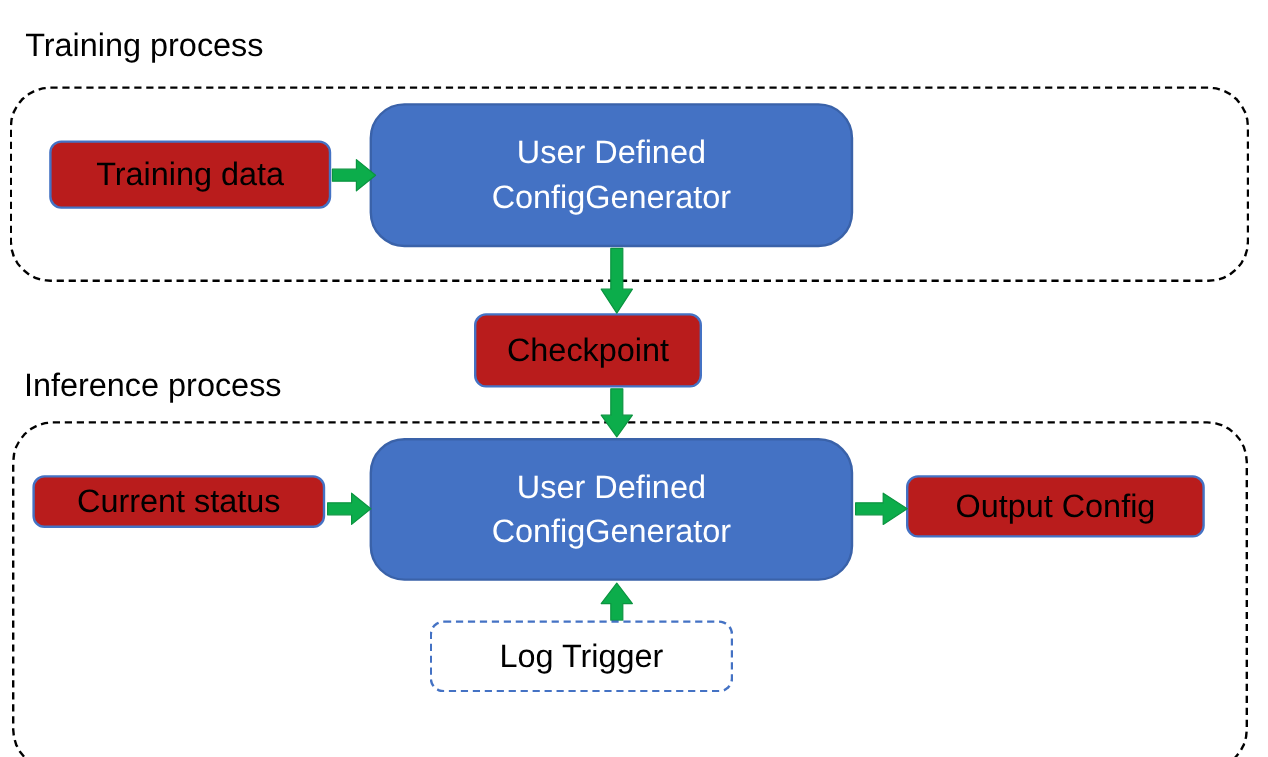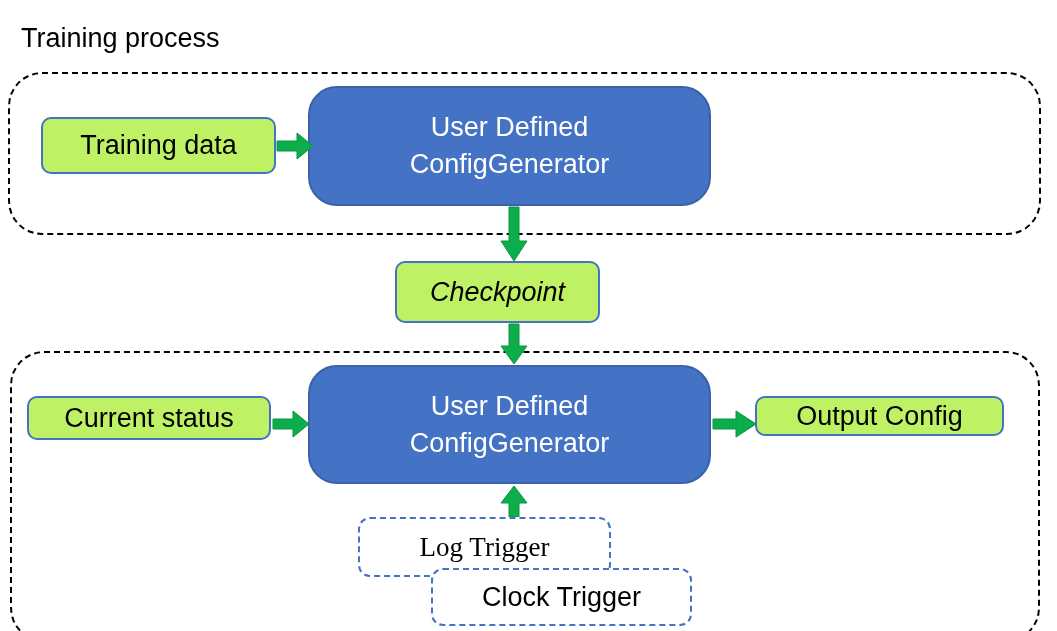--- a/index.html
+++ b/index.html
@@ -29,21 +29,21 @@
     box-sizing: border-box;
     background: transparent;
   }
   .node {
     position: absolute;
     display: flex;
     align-items: center;
     justify-content: center;
     font-size: 27px;
     color: var(--text-dark, #000000);
-    background: #bef264;
+    background: #b91c1c;
     box-sizing: border-box;
     text-align: center;
     white-space: nowrap;
   }
   .node.light {
     border: 2px solid var(--node-border-blue, #4472C4);
     border-radius: 10px;
   }
   .node.blue {
     background: var(--node-fill-blue, #4472C4);
@@ -71,62 +71,62 @@
     stroke: var(--arrow-green-dark, #0B9440);
     stroke-width: 1;
     stroke-linejoin: round;
   }
 
   
   #label-training        { left: 21px;  top: 3px; }
   #container-training    { left: 8px;   top: 52px;  width: 1033px; height: 163px; }
   #node-training-data    { left: 41px;  top: 97px;  width: 235px;  height: 57px; }
   #node-generator-train  { left: 308px; top: 66px;  width: 403px;  height: 120px; }
-  #node-checkpoint       { left: 395px; top: 241px; width: 205px;  height: 62px; font-style: italic; }
+  #node-checkpoint       { left: 395px; top: 241px; width: 190px;  height: 62px; }
   #label-inference       { left: 20px;  top: 286px; }
   #container-inference   { left: 10px;  top: 331px; width: 1030px; height: 291px; }
   #node-current-status   { left: 27px;  top: 376px; width: 244px;  height: 44px; }
   #node-generator-infer  { left: 308px; top: 345px; width: 403px;  height: 119px; }
-  #node-output-config    { left: 755px; top: 376px; width: 249px;  height: 40px; }
-  #node-log-trigger      { left: 358px; top: 497px; width: 253px;  height: 60px; z-index: 1; font-family: Liberation Serif, serif; }
+  #node-output-config    { left: 755px; top: 376px; width: 249px;  height: 52px; }
+  #node-log-trigger      { left: 358px; top: 497px; width: 253px;  height: 60px; z-index: 1; }
   #node-clock-trigger    { left: 431px; top: 548px; width: 261px;  height: 58px; z-index: 2; }
 </style>
 </head>
 <body>
 
 <div class="canvas">
 
   <div class="section-label" id="label-training">Training process</div>
 
   <div class="dashed-container" id="container-training"></div>
 
   <div class="node light" id="node-training-data">Training data</div>
 
   <div class="node blue" id="node-generator-train">
     <div>User Defined</div>
     <div>ConfigGenerator</div>
   </div>
 
   <div class="node light" id="node-checkpoint">Checkpoint</div>
 
+  <div class="section-label" id="label-inference">Inference process</div>
 
   <div class="dashed-container" id="container-inference"></div>
 
   <div class="node light" id="node-current-status">Current status</div>
 
   <div class="node blue" id="node-generator-infer">
     <div>User Defined</div>
     <div>ConfigGenerator</div>
   </div>
 
   <div class="node light" id="node-output-config">Output Config</div>
 
   <div class="node trigger" id="node-log-trigger">Log Trigger</div>
 
-  <div class="node trigger" id="node-clock-trigger">Clock Trigger</div>
 
   <svg class="arrows" viewBox="0 0 1057 631" xmlns="http://www.w3.org/2000/svg">
     <path d="M277,121 L297,121 L297,113 L313,126 L297,139 L297,131 L277,131 Z"></path>
     <path d="M509,187 L509,221 L501,221 L514,241 L527,221 L519,221 L519,187 Z"></path>
     <path d="M509,304 L509,326 L501,326 L514,344 L527,326 L519,326 L519,304 Z"></path>
     <path d="M273,399 L293,399 L293,391 L309,404 L293,417 L293,409 L273,409 Z"></path>
     <path d="M713,399 L736,399 L736,391 L756,404 L736,417 L736,409 L713,409 Z"></path>
     <path d="M509,497 L509,483 L501,483 L514,466 L527,483 L519,483 L519,497 Z"></path>
   </svg>
 

